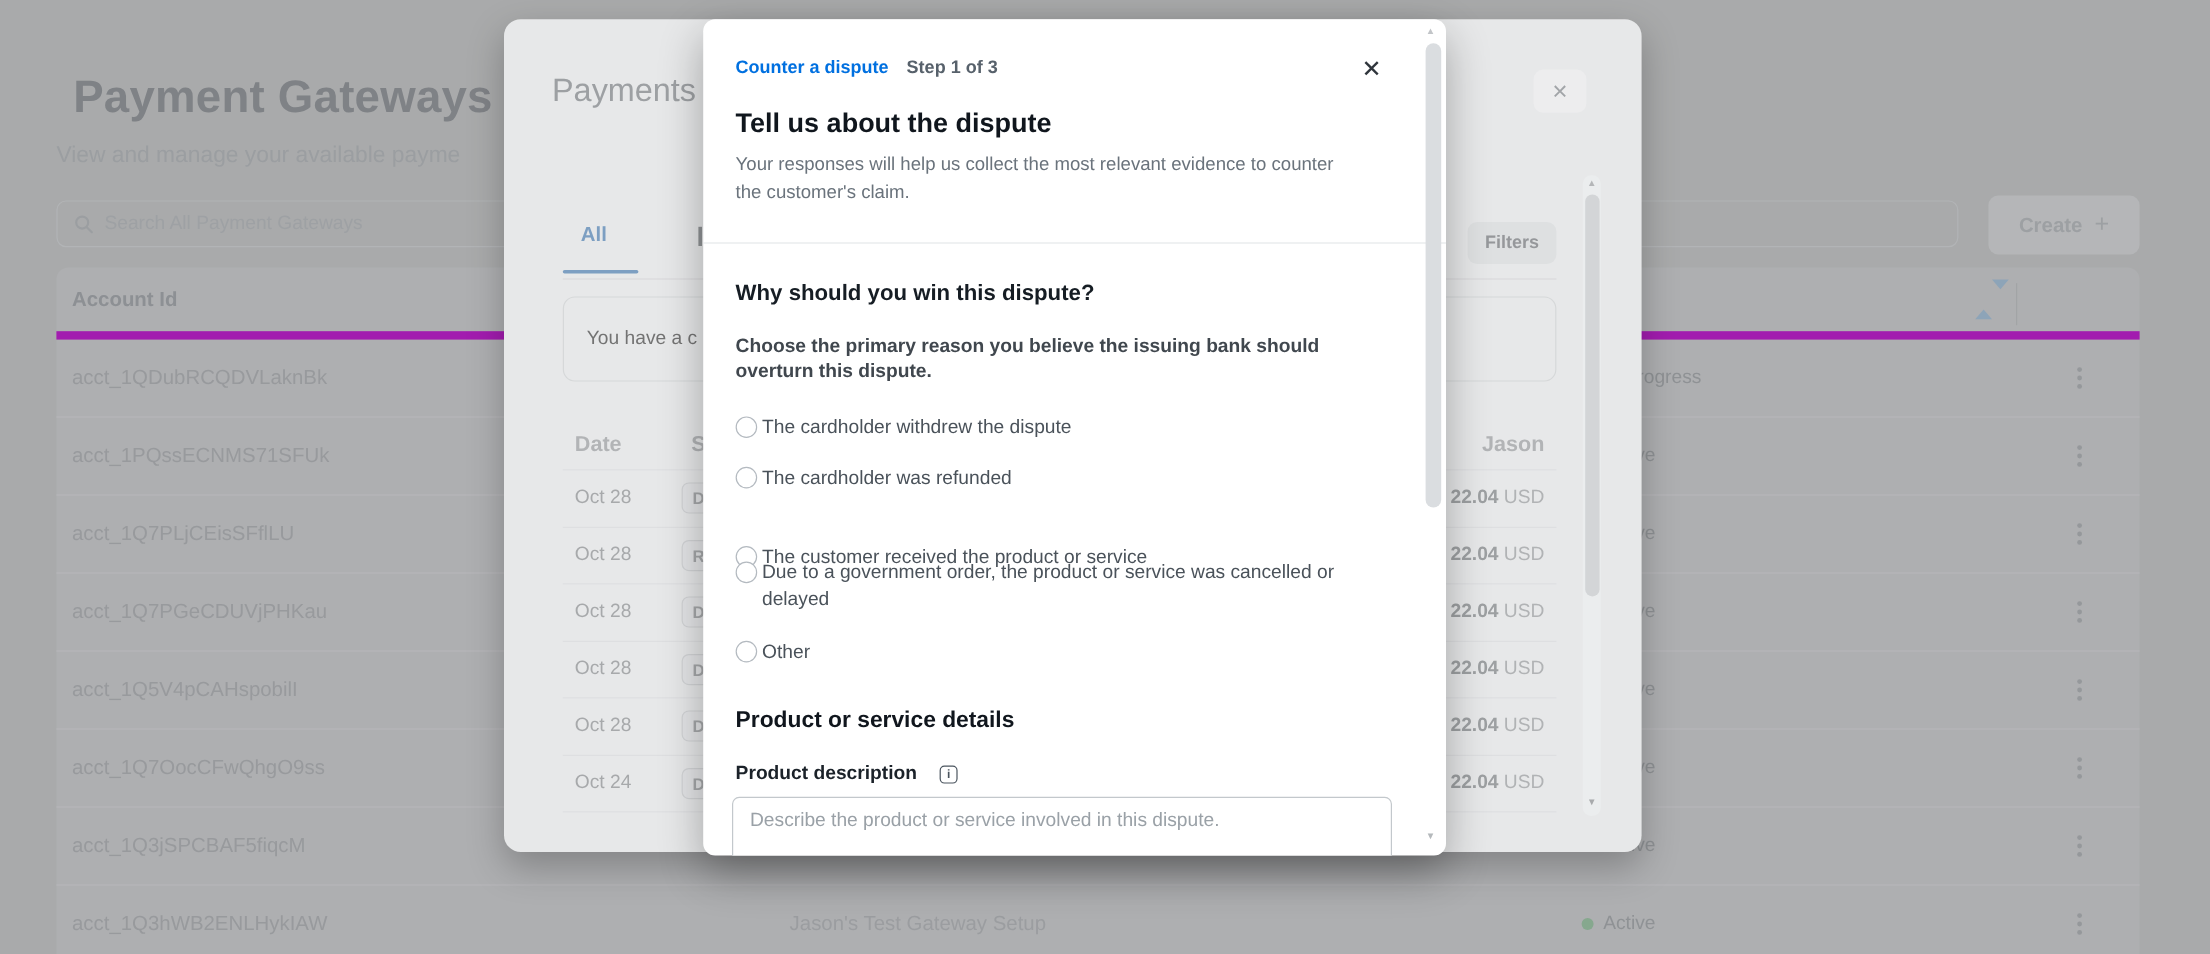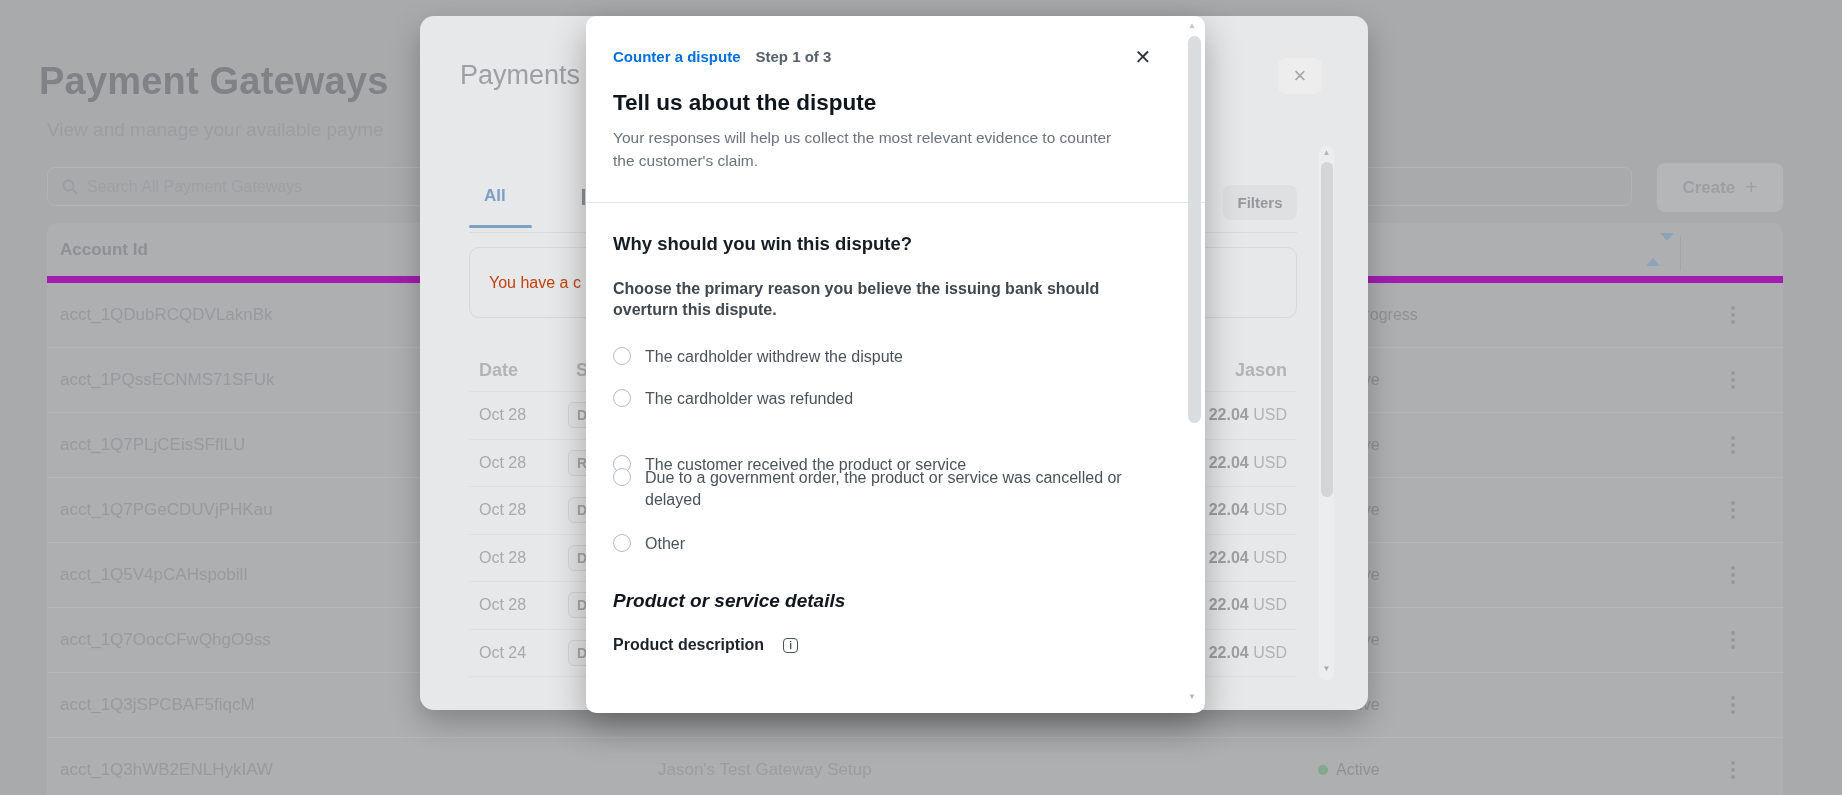--- a/index.html
+++ b/index.html
@@ -1,20 +1,20 @@
 <!DOCTYPE html>
 <html><head>
 <meta charset="utf-8">
 <style>
   html,body{margin:0;padding:0;background:#ffffff;}
   *{box-sizing:border-box;font-family:"Liberation Sans","DejaVu Sans",sans-serif;}
   #stage{position:relative;width:1842px;height:795px;overflow:hidden;background:#a9aaab;}
 
   
-  .pg-title{position:absolute;left:39px;top:60px;font-size:38px;font-weight:700;color:#7f8286;letter-spacing:.2px;white-space:nowrap;}
+  .pg-title{position:absolute;left:61px;top:60px;font-size:38px;font-weight:700;color:#7f8286;letter-spacing:.2px;white-space:nowrap;}
   .pg-sub{position:absolute;left:47px;top:119px;font-size:19px;color:#9b9ea1;white-space:nowrap;}
   .pg-search{position:absolute;left:47px;top:167px;width:1585px;height:39px;border:1.5px solid #b2b4b6;border-radius:8px;display:flex;align-items:center;padding-left:14px;gap:9px;}
   .pg-search .ph{font-size:16px;color:#9ea1a4;white-space:nowrap;}
   .pg-create{position:absolute;left:1657px;top:163px;width:126px;height:49px;background:#b5b6b8;border-radius:8px;display:flex;align-items:center;justify-content:center;gap:10px;color:#9da0a3;}
   .pg-create .lbl{font-size:17px;font-weight:600;}
   .pg-create .plus{font-size:21px;font-weight:400;line-height:1;margin-top:-2px;}
   .pg-table{position:absolute;left:47px;top:223px;width:1736px;height:582px;background:#aeafb1;border-radius:10px 10px 0 0;}
   .pg-thead{position:relative;height:60px;border-bottom:7px solid #a21caf;}
   .pg-thead .th{position:absolute;left:13px;top:50%;transform:translateY(-50%);font-size:17px;font-weight:700;color:#8d9094;}
   .sorticon{position:absolute;left:1599px;top:50%;transform:translateY(-50%);width:14px;height:18px;cursor:pointer;}
@@ -33,21 +33,21 @@
   
   .m-mid{position:absolute;left:420px;top:16px;width:948px;height:694px;background:#e7e8e9;border-radius:14px;box-shadow:0 12px 30px rgba(0,0,0,.25);overflow:hidden;}
   .m-title{position:absolute;left:40px;top:44px;font-size:27px;font-weight:500;color:#9da0a3;white-space:nowrap;}
   .m-close{position:absolute;left:858px;top:42px;width:44px;height:36px;border-radius:8px;background:#ededee;display:flex;align-items:center;justify-content:center;font-size:22px;color:#a2a5a8;cursor:pointer;}
   .m-tab{position:absolute;left:64px;top:170px;font-size:17px;font-weight:600;color:#7d9fc2;cursor:pointer;}
   .m-tab-underline{position:absolute;left:49px;top:209px;width:63px;height:3px;background:#7d9fc2;border-radius:2px;}
   .m-tab-frag{position:absolute;left:162px;top:173px;width:3px;height:16px;background:#909396;}
   .m-tabs-divider{position:absolute;left:49px;top:216px;width:828px;height:1px;background:#d9dadc;}
   .m-filters{position:absolute;left:803px;top:169px;width:74px;height:35px;background:#dee0e1;border-radius:8px;display:flex;align-items:center;justify-content:center;font-size:15px;font-weight:600;color:#96989b;cursor:pointer;}
   .m-banner{position:absolute;left:49px;top:231px;width:828px;height:71px;border:1px solid #d6d8d9;border-radius:10px;display:flex;align-items:center;padding-left:19px;}
-  .m-banner .btxt{font-size:16px;color:#c2410c;white-space:nowrap;}
+  .m-banner .btxt{font-size:16px;color:#737373;white-space:nowrap;}
   .m-th{position:absolute;top:344px;font-size:18px;font-weight:700;color:#b2b4b6;white-space:nowrap;}
   .m-th.date{left:59px;}
   .m-th.status{left:156px;}
   .m-th.amount{right:81px;}
   .m-tablebody{position:absolute;left:49px;top:375px;width:828px;}
   .m-row{position:relative;height:47.5px;border-bottom:1px solid #dedfe1;}
   .m-row .m-date{position:absolute;left:10px;top:50%;transform:translateY(-50%);font-size:16px;color:#a7a9ab;white-space:nowrap;}
   .m-row .m-chip{position:absolute;left:99px;top:50%;transform:translateY(-50%);width:47px;height:26px;border:1px solid #d2d4d6;background:#e4e5e7;border-radius:6px;display:flex;align-items:center;padding-left:8px;font-size:14px;font-weight:600;color:#a6a8aa;}
   .m-row .m-amt{position:absolute;right:10px;top:50%;transform:translateY(-50%);font-size:16px;white-space:nowrap;}
   .m-amt .val{font-weight:700;color:#9da0a2;}
@@ -61,24 +61,24 @@
   .m-front{position:absolute;left:586px;top:16px;width:619px;height:697px;background:#ffffff;border-radius:10px;box-shadow:0 14px 36px rgba(0,0,0,.30);overflow:hidden;}
   .f-head{position:absolute;left:27px;top:32px;display:flex;align-items:baseline;gap:15px;white-space:nowrap;}
   .f-link{font-size:15px;font-weight:700;color:#0070e0;cursor:pointer;}
   .f-step{font-size:15px;font-weight:700;color:#57616b;}
   .f-close{position:absolute;left:543px;top:27px;width:28px;height:28px;display:flex;align-items:center;justify-content:center;font-size:20px;color:#2f353c;cursor:pointer;}
   .f-h1{position:absolute;left:27px;top:74px;font-size:22.5px;font-weight:700;color:#10161d;white-space:nowrap;}
   .f-para{position:absolute;left:27px;top:110px;width:505px;font-size:15.5px;line-height:23px;color:#6a737c;}
   .f-divider{position:absolute;left:0;top:186px;width:100%;height:1px;background:#e5e8ea;}
   .f-h2{position:absolute;left:27px;top:217px;font-size:18.5px;font-weight:700;color:#161d24;white-space:nowrap;}
   .f-prompt{position:absolute;left:27px;top:262px;width:538px;font-size:16px;font-weight:700;color:#40474e;line-height:21px;}
-  .f-radio{position:absolute;left:27px;display:flex;align-items:flex-start;gap:14px;cursor:pointer;}
+  .f-radio{position:absolute;left:27px;display:flex;align-items:flex-start;gap:4px;cursor:pointer;}
   .f-radio .circ{flex:0 0 auto;width:18px;height:18px;border:1.5px solid #b4bac0;border-radius:50%;background:#fff;margin-top:1px;}
   .f-radio .rlbl{font-size:16px;color:#4a525a;line-height:22px;max-width:528px;}
-  .f-h3{position:absolute;left:27px;top:574px;font-size:19px;font-weight:700;color:#10161d;white-space:nowrap;font-style:italic;}
+  .f-h3{position:absolute;left:27px;top:574px;font-size:19px;font-weight:700;color:#10161d;white-space:nowrap;}
   .f-label{position:absolute;left:27px;top:620px;display:flex;align-items:center;gap:19px;}
   .f-label .ltxt{font-size:16px;font-weight:700;color:#1b2229;white-space:nowrap;}
   .info-ic{width:15px;height:15px;border:1.5px solid #4a545e;border-radius:4px;display:flex;align-items:center;justify-content:center;font-size:10px;font-weight:700;color:#4a545e;cursor:pointer;}
   .f-textarea{position:absolute;left:24px;top:648px;width:550px;height:62px;border:1px solid #c3c8cc;border-radius:6px;resize:none;padding:10px 14px;font-size:16px;color:#333;outline:none;background:#fff;}
   .f-textarea::placeholder{color:#9aa1a7;}
   .f-scroll-up{position:absolute;left:599px;top:5px;width:14px;font-size:8px;color:#c2c5c8;text-align:center;cursor:pointer;}
   .f-scroll-thumb{position:absolute;left:602px;top:20px;width:13px;height:387px;background:#dadde0;border-radius:7px;cursor:pointer;}
   .f-scroll-dn{position:absolute;left:599px;top:676px;width:14px;font-size:8px;color:#b5b9bc;text-align:center;cursor:pointer;}
 </style>
 </head>
@@ -305,19 +305,20 @@
     <div class="f-radio" style="top:517px">
       <span class="circ"></span>
       <span class="rlbl">Other</span>
     </div>
 
     <div class="f-h3">Product or service details</div>
     <div class="f-label">
       <span class="ltxt">Product description</span>
       <span class="info-ic">i</span>
     </div>
+    <textarea class="f-textarea" placeholder="Describe the product or service involved in this dispute." style=""></textarea>
 
     <div class="f-scroll-up">▲</div>
     <div class="f-scroll-thumb"></div>
     <div class="f-scroll-dn">▼</div>
   </div>
 
 </div>
 
 </body></html>

